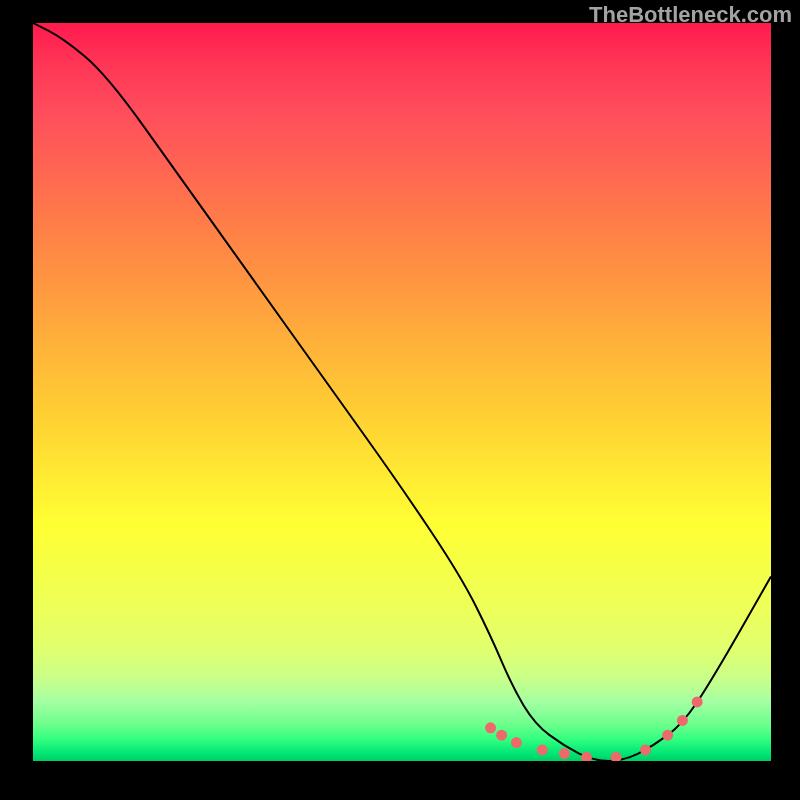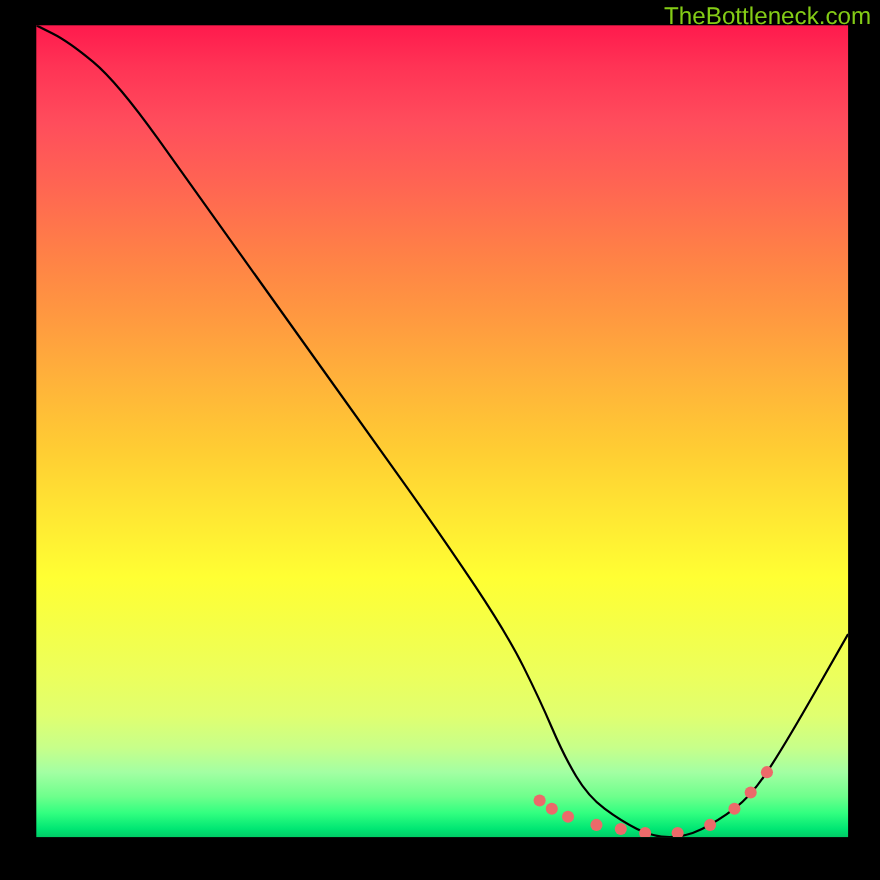--- a/index.html
+++ b/index.html
@@ -8,23 +8,23 @@
     height: 800px;
     background: #000;
     position: relative;
     font-family: Arial, sans-serif;
     overflow: hidden;
   }
   .watermark {
     position: absolute;
     top: 2px;
     right: 8px;
-    color: #84cc16;
+    color: #a3a3a3;
     font-size: 22px;
-    font-weight: normal;
+    font-weight: bold;
     z-index: 10;
   }
   .plot-area {
     position: absolute;
     left: 33px;
     top: 23px;
     width: 738px;
     height: 738px;
     background: linear-gradient(to bottom,
       #ff1a4d 0%,

